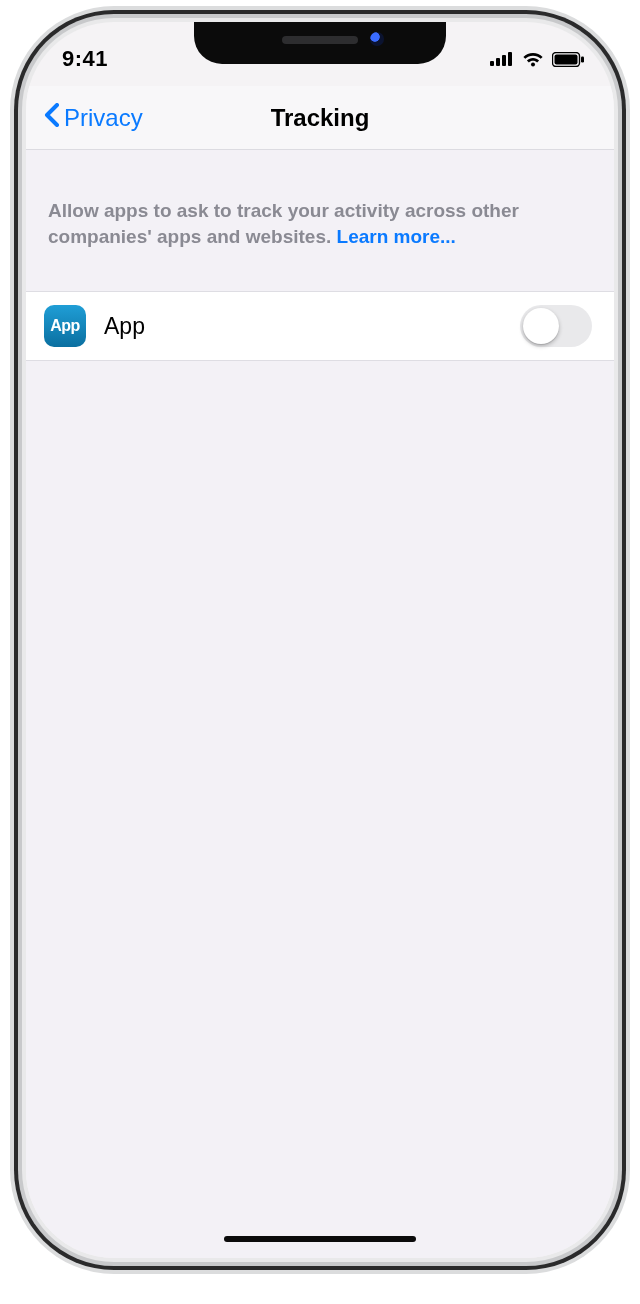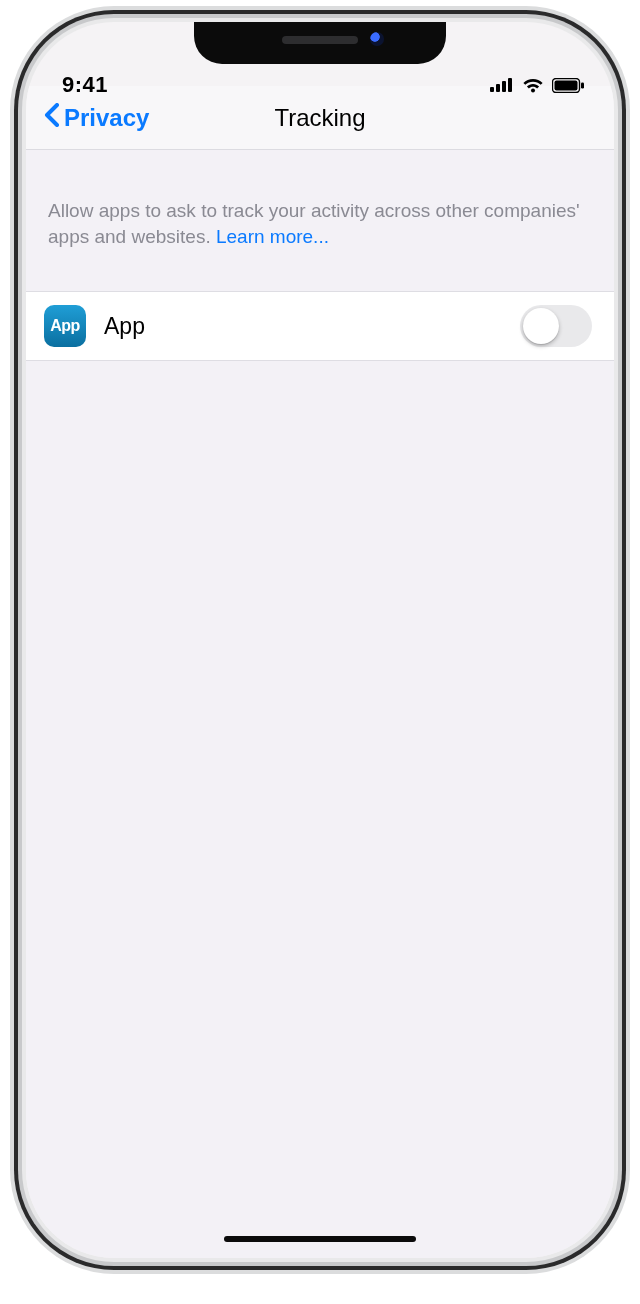--- a/index.html
+++ b/index.html
@@ -76,21 +76,20 @@
     .status-bar {
       position: absolute;
       top: 0; left: 0; right: 0;
       height: 64px;
       display: flex;
       align-items: center;
       justify-content: space-between;
       padding: 10px 30px 0 36px;
       z-index: 20;
       color: #000;
-      margin-top: 26px;
     }
     .time {
       font-size: 22px;
       font-weight: 700;
       letter-spacing: 0.5px;
     }
     .indicators { display: flex; align-items: center; gap: 8px; }
     .indicators svg { display: block; }
 
     
@@ -102,30 +101,30 @@
       border-bottom: 1px solid #dcdbe1;
       z-index: 10;
     }
     .nav-back {
       position: absolute;
       left: 10px; top: 0; bottom: 0;
       display: flex; align-items: center;
       gap: 4px;
       color: #0a7aff;
       font-size: 24px;
-      font-weight: 700;
+      font-weight: 400;
       padding: 0 8px;
       cursor: pointer;
     }
     .nav-title {
       position: absolute;
       left: 0; right: 0; top: 0; bottom: 0;
       display: flex; align-items: center; justify-content: center;
       font-size: 24px;
-      font-weight: 400;
+      font-weight: 700;
       color: #000;
       pointer-events: none;
     }
 
     
     .content {
       position: absolute;
       top: 128px;
       left: 0; right: 0; bottom: 0;
       background: #f3f1f6;
@@ -147,20 +146,21 @@
       flex: 1;
       font-size: 23px;
       color: #000;
     }
 
     .footer {
       padding: 10px 22px 24px 22px;
       font-size: 19px;
       line-height: 1.35;
       color: #8a8a93;
+      font-weight: bold;
     }
     .footer a { color: #0a7aff; text-decoration: none; }
 
     .cell-app {
       margin-top: 18px;
       height: 70px;
       padding-left: 18px;
     }
     .app-icon {
       width: 42px; height: 42px;

